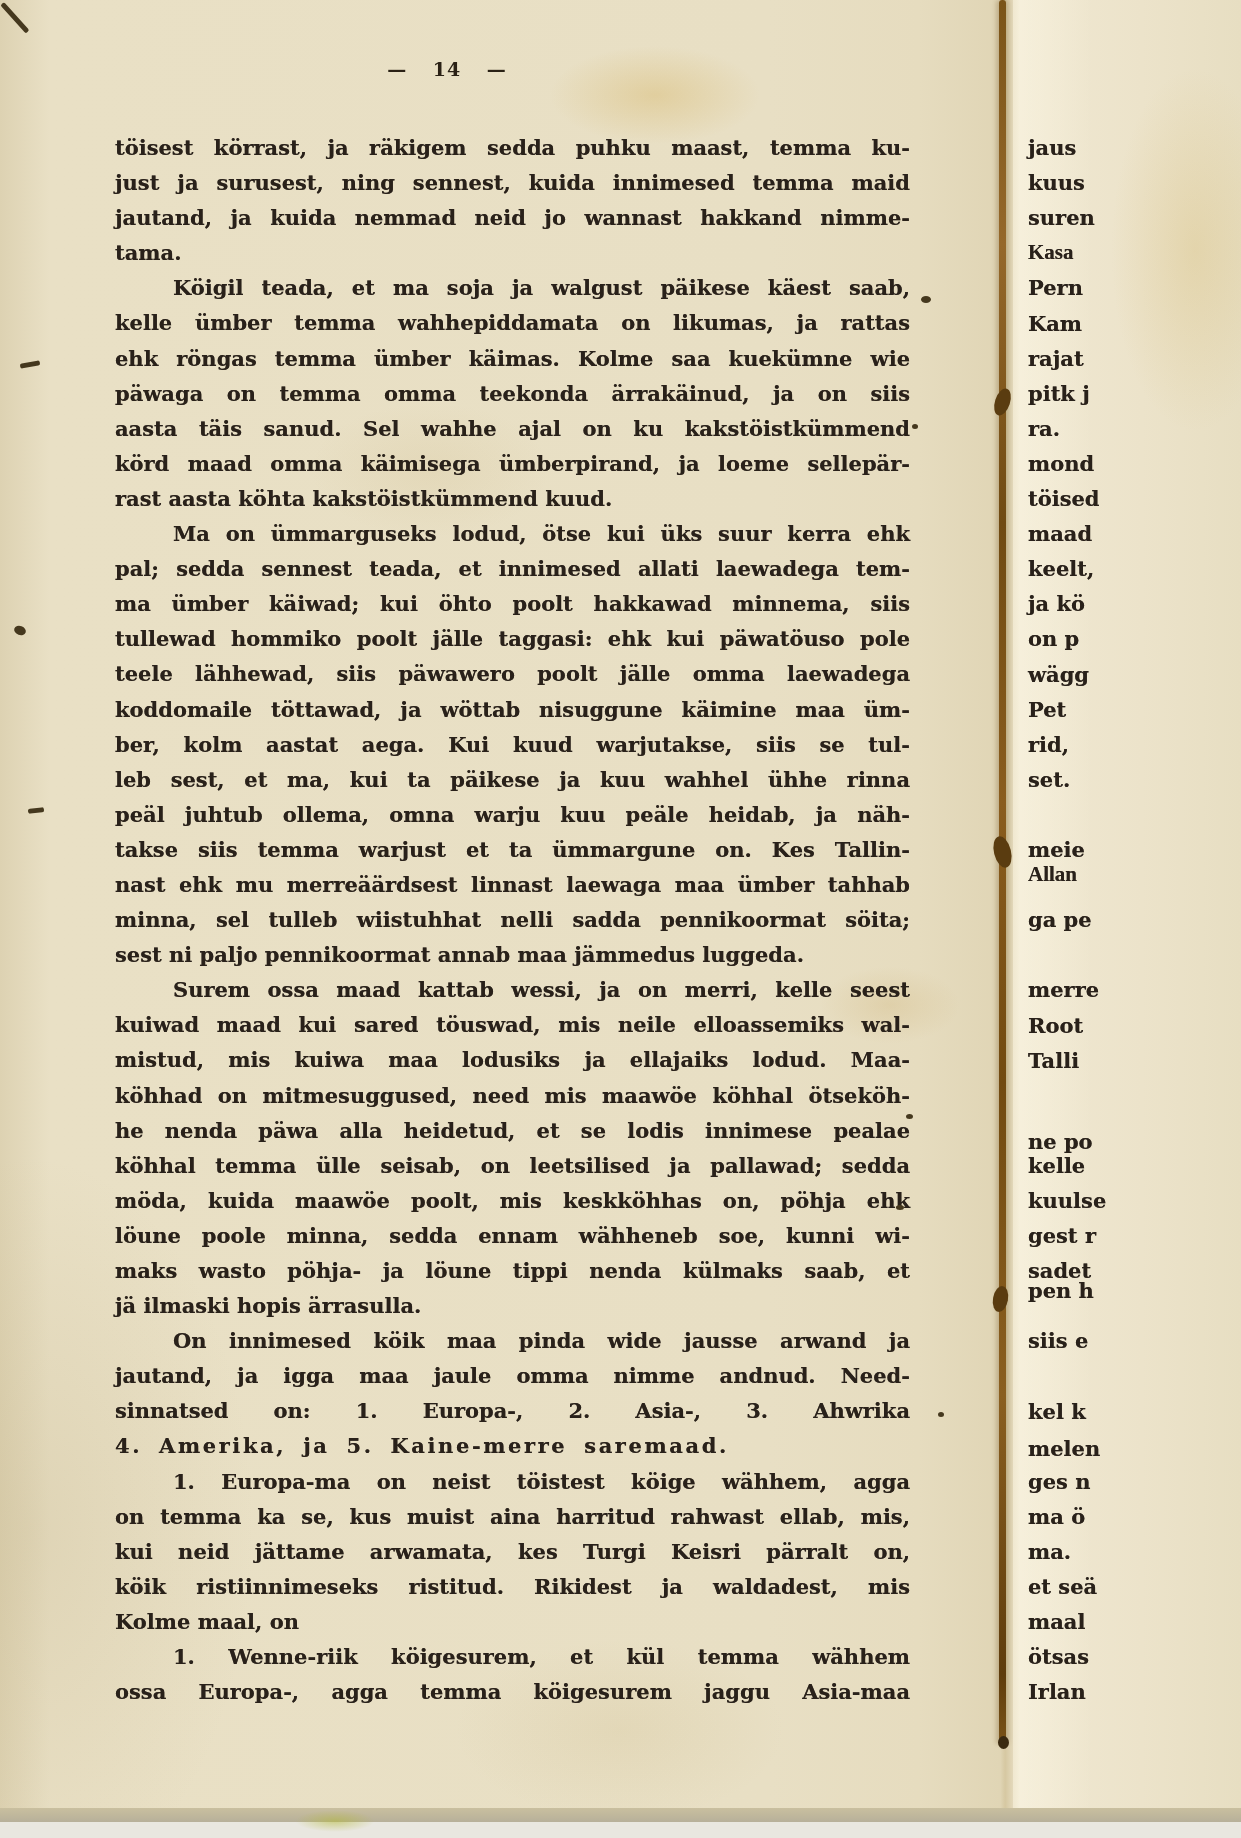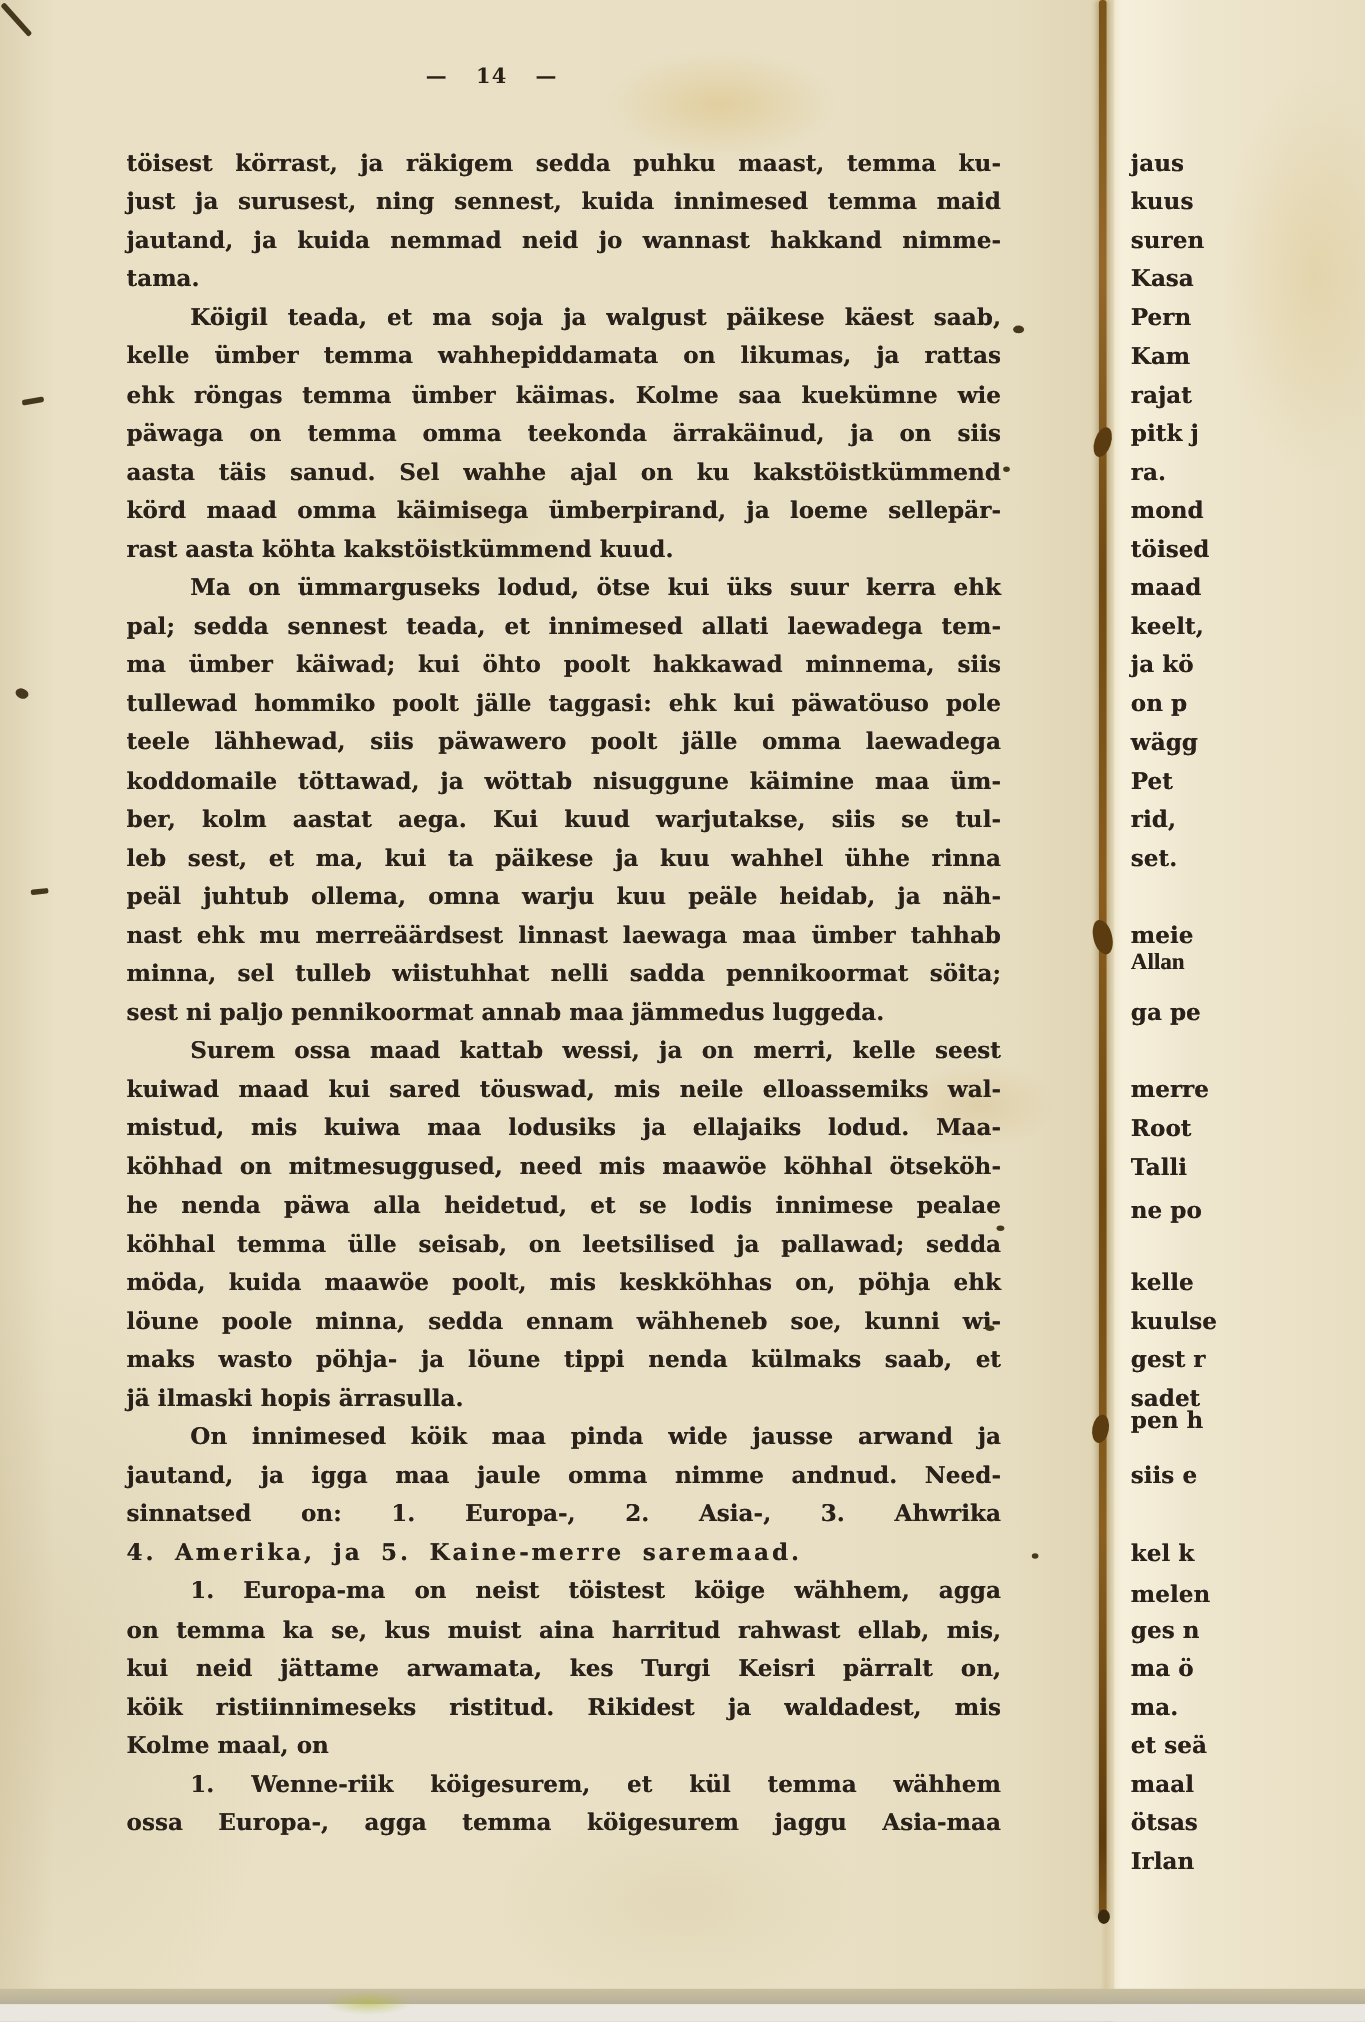--- a/index.html
+++ b/index.html
@@ -93,20 +93,21 @@
       <div class="line nj">rast aasta köhta kakstöistkümmend kuud.</div>
       <div class="line ind">Ma on ümmarguseks lodud, ötse kui üks suur kerra ehk</div>
       <div class="line">pal; sedda sennest teada, et innimesed allati laewadega tem-</div>
       <div class="line">ma ümber käiwad; kui öhto poolt hakkawad minnema, siis</div>
       <div class="line">tullewad hommiko poolt jälle taggasi: ehk kui päwatöuso pole</div>
       <div class="line">teele lähhewad, siis päwawero poolt jälle omma laewadega</div>
       <div class="line">koddomaile töttawad, ja wöttab nisuggune käimine maa üm-</div>
       <div class="line">ber, kolm aastat aega. Kui kuud warjutakse, siis se tul-</div>
       <div class="line">leb sest, et ma, kui ta päikese ja kuu wahhel ühhe rinna</div>
       <div class="line">peäl juhtub ollema, omna warju kuu peäle heidab, ja näh-</div>
+      <div class="line">takse siis temma warjust et ta ümmargune on. Kes Tallin-</div>
       <div class="line">nast ehk mu merreäärdsest linnast laewaga maa ümber tahhab</div>
       <div class="line">minna, sel tulleb wiistuhhat nelli sadda pennikoormat söita;</div>
       <div class="line nj">sest ni paljo pennikoormat annab maa jämmedus luggeda.</div>
       <div class="line ind">Surem ossa maad kattab wessi, ja on merri, kelle seest</div>
       <div class="line">kuiwad maad kui sared töuswad, mis neile elloassemiks wal-</div>
       <div class="line">mistud, mis kuiwa maa lodusiks ja ellajaiks lodud. Maa-</div>
       <div class="line">köhhad on mitmesuggused, need mis maawöe köhhal ötseköh-</div>
       <div class="line">he nenda päwa alla heidetud, et se lodis innimese pealae</div>
       <div class="line">köhhal temma ülle seisab, on leetsilised ja pallawad; sedda</div>
       <div class="line">möda, kuida maawöe poolt, mis keskköhhas on, pöhja ehk</div>
@@ -123,21 +124,21 @@
       <div class="line">köik ristiinnimeseks ristitud. Rikidest ja waldadest, mis</div>
       <div class="line nj">Kolme maal, on</div>
       <div class="line ind">1. Wenne-riik köigesurem, et kül temma wähhem</div>
       <div class="line">ossa Europa-, agga temma köigesurem jaggu Asia-maa</div>
     </div>
 
   <div class="fragcol" id="frag-lines">
       <div class="frag" style="top: 130px;">jaus</div>
       <div class="frag" style="top: 165.1px;">kuus</div>
       <div class="frag" style="top: 200.2px; text-align: center;">suren</div>
-      <div class="frag" style="top: 235.3px;">Kasa</div>
+      <div class="frag" style="top: 235.3px; font-family: Liberation Serif, serif;">Kasa</div>
       <div class="frag" style="top: 270.4px;">Pern</div>
       <div class="frag" style="top: 305.5px;">Kam</div>
       <div class="frag" style="top: 340.6px;">rajat</div>
       <div class="frag" style="top: 375.7px;">pitk j</div>
       <div class="frag" style="top: 410.8px;">ra.</div>
       <div class="frag" style="top: 445.9px;">mond</div>
       <div class="frag" style="top: 481px;">töised</div>
       <div class="frag" style="top: 516.1px;">maad</div>
       <div class="frag" style="top: 551.2px;">keelt,</div>
       <div class="frag" style="top: 586.3px;">ja kö</div>
@@ -145,21 +146,21 @@
       <div class="frag" style="top: 656.5px;">wägg</div>
       <div class="frag" style="top: 691.6px;">Pet</div>
       <div class="frag" style="top: 726.7px;">rid,</div>
       <div class="frag" style="top: 761.8px;">set.</div>
       <div class="frag" style="top: 832px;">meie</div>
       <div class="frag" style="top: 857px; font-family: Liberation Serif, serif;">Allan</div>
       <div class="frag" style="top: 902.2px;">ga pe</div>
       <div class="frag" style="top: 972.4px;">merre</div>
       <div class="frag" style="top: 1007.5px;">Root</div>
       <div class="frag" style="top: 1042.6px;">Talli</div>
-      <div class="frag" style="top: 1082px;">ne po</div>
+      <div class="frag" style="top: 1124px;">ne po</div>
       <div class="frag" style="top: 1147.9px;">kelle</div>
       <div class="frag" style="top: 1183px;">kuulse</div>
       <div class="frag" style="top: 1218.1px;">gest r</div>
       <div class="frag" style="top: 1253.2px;">sadet</div>
       <div class="frag" style="top: 1273px;">pen h</div>
       <div class="frag" style="top: 1323.4px;">siis e</div>
       <div class="frag" style="top: 1393.6px;">kel k</div>
       <div class="frag" style="top: 1399px; margin-top: 32px;">melen</div>
       <div class="frag" style="top: 1463.8px;">ges n</div>
       <div class="frag" style="top: 1498.9px;">ma ö</div>

